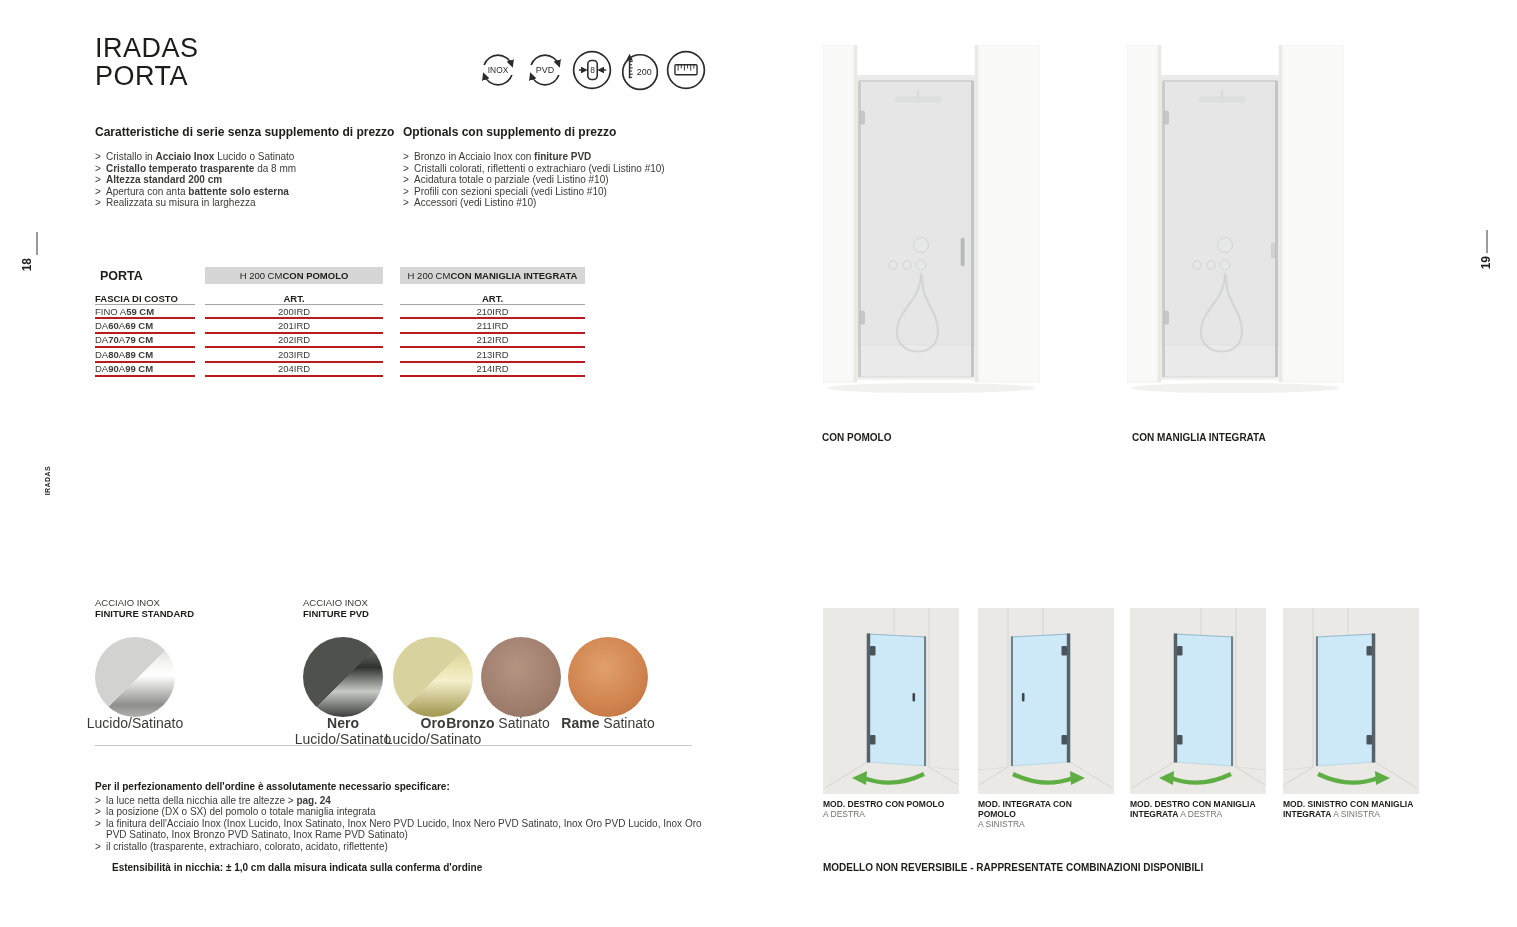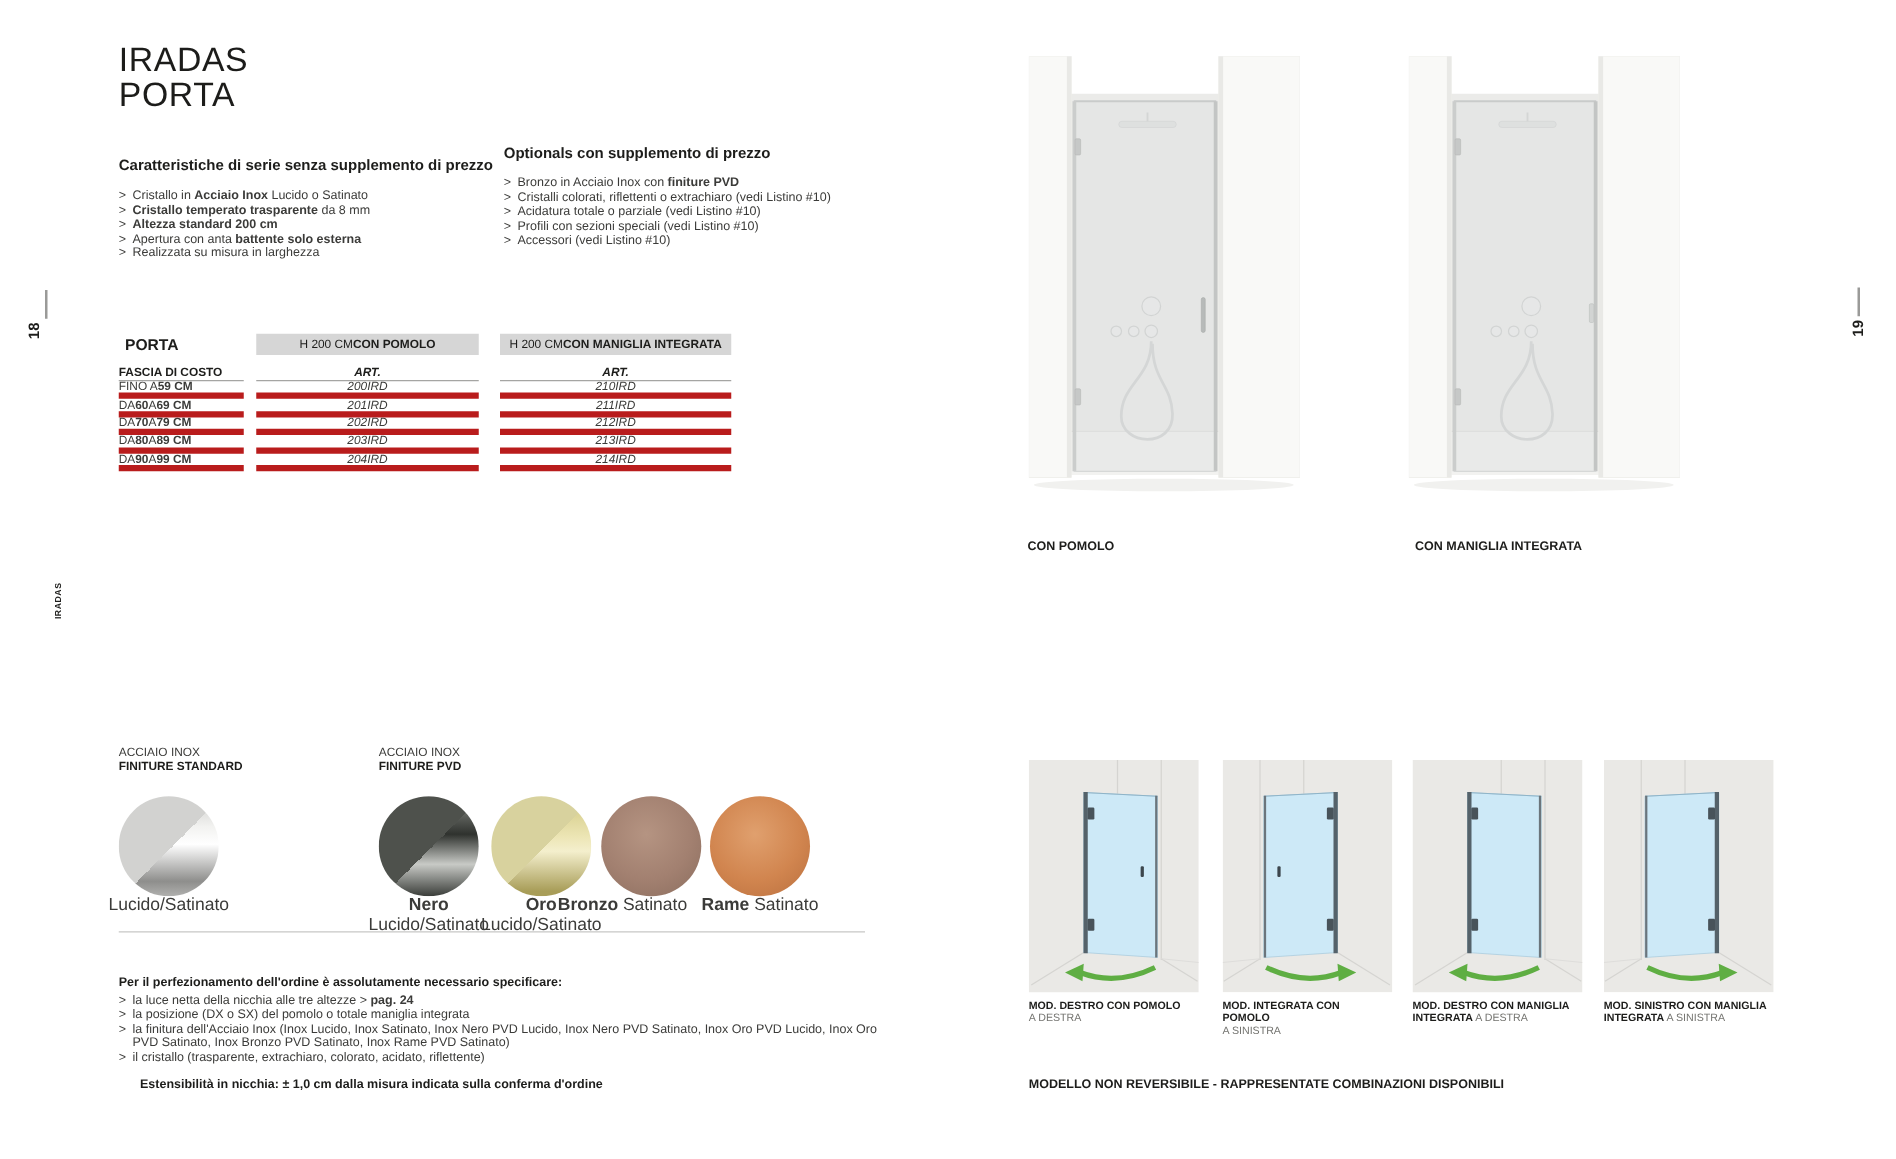--- a/index.html
+++ b/index.html
@@ -21,22 +21,22 @@
   .li .tx{flex:1;}
   
   .ptable{left:95px;top:267px;width:490px;display:grid;
           grid-template-columns:100px 10px 178px 17px 185px;
           grid-template-rows:17px 8px 13px repeat(5,14.4px);
           font-size:9.5px;}
   .ptable .cell{display:flex;align-items:center;}
   .ptable .hdr{background:#d6d6d6;justify-content:center;color:#1d1d1b;}
   .ptable .porta{font-size:12.5px;font-weight:bold;color:#1d1d1b;padding-left:5px;}
   .ptable .sub{font-weight:bold;color:#1d1d1b;border-bottom:1px solid #a5a5a3;}
-  .ptable .ctr{justify-content:center;font-style:italic;}
-  .ptable .row{border-bottom:5px solid #b91c1c;}
+  .ptable .ctr{justify-content:center;}
+  .ptable .row{border-bottom:2px solid #b91c1c;}
   
   .finhead{font-size:9.5px;line-height:11px;color:#3b3b39;}
   .finhead .b{color:#1d1d1b;}
   .sw{width:80px;height:80px;border-radius:50%;}
   .sw-inox{background-image:linear-gradient(315deg,rgba(255,255,255,0) 0 48%,#d2d2d0 48%),
            linear-gradient(#cacac8,#f2f2f0 30%,#ffffff 48%,#8e8e8c 85%,#b0b0ae);}
   .sw-nero{background-image:linear-gradient(315deg,rgba(255,255,255,0) 0 48%,#4e514c 48%),
            linear-gradient(#8e918c,#2f322e 38%,#c8cac6 68%,#3a3d39);}
   .sw-oro{background-image:linear-gradient(315deg,rgba(255,255,255,0) 0 48%,#d8d29e 48%),
           linear-gradient(#cfc67f,#ece5b4 40%,#f4efcd 55%,#a89d58 95%);}
@@ -147,20 +147,41 @@
   <div class="abs spinetext" style="left:44px;top:466px;">IRADAS</div>
 
   <div class="abs tickline" style="left:1486px;top:230px;"></div>
   <div class="abs pagenum" style="left:1479px;top:256px;">19</div>
 
   <div class="abs title">
     <div>IRADAS</div>
     <div>PORTA</div>
   </div>
 
+  <div class="abs iconrow">
+    <svg width="42" height="42" viewBox="0 0 40 40">
+      <use href="#sym-cycle"></use>
+      <text x="20" y="23" text-anchor="middle" font-size="8" font-family="Liberation Sans, sans-serif" fill="#2b2b2b">INOX</text>
+    </svg>
+    <svg width="42" height="42" viewBox="0 0 40 40">
+      <use href="#sym-cycle"></use>
+      <text x="20" y="23" text-anchor="middle" font-size="8.5" font-family="Liberation Sans, sans-serif" fill="#2b2b2b">PVD</text>
+    </svg>
+    <svg width="42" height="42" viewBox="0 0 40 40">
+      <use href="#sym-thickness"></use>
+      <text x="20.5" y="23" text-anchor="middle" font-size="8" font-family="Liberation Sans, sans-serif" fill="#2b2b2b">8</text>
+    </svg>
+    <svg width="42" height="42" viewBox="0 0 40 40">
+      <use href="#sym-height"></use>
+      <text x="25" y="25" text-anchor="middle" font-size="8.5" font-family="Liberation Sans, sans-serif" fill="#2b2b2b">200</text>
+    </svg>
+    <svg width="42" height="42" viewBox="0 0 40 40">
+      <use href="#sym-ruler"></use>
+    </svg>
+  </div>
 
   <div class="abs colblock" style="left:95px;top:127px;">
     <div class="hd">Caratteristiche di serie senza supplemento di prezzo</div>
     <div class="li">
         <span class="mk">&gt;</span>
         <span class="tx"><span>Cristallo in </span><span class="b">Acciaio Inox</span><span> Lucido o Satinato</span></span>
       </div>
     <div class="li">
         <span class="mk">&gt;</span>
         <span class="tx"><span class="b">Cristallo temperato trasparente</span><span> da 8 mm</span></span>
@@ -172,21 +193,21 @@
     <div class="li">
         <span class="mk">&gt;</span>
         <span class="tx"><span>Apertura con anta </span><span class="b">battente solo esterna</span></span>
       </div>
     <div class="li">
         <span class="mk">&gt;</span>
         <span class="tx"><span>Realizzata su misura in larghezza</span></span>
       </div>
   </div>
 
-  <div class="abs colblock" style="left:403px;top:117px;width:310px;">
+  <div class="abs colblock" style="left:403px;top:127px;width:310px;">
     <div class="hd">Optionals con supplemento di prezzo</div>
     <div class="li">
         <span class="mk">&gt;</span>
         <span class="tx"><span>Bronzo in Acciaio Inox con </span><span class="b">finiture PVD</span></span>
       </div>
     <div class="li">
         <span class="mk">&gt;</span>
         <span class="tx"><span>Cristalli colorati, riflettenti o extrachiaro (vedi Listino #10)</span></span>
       </div>
     <div class="li">

